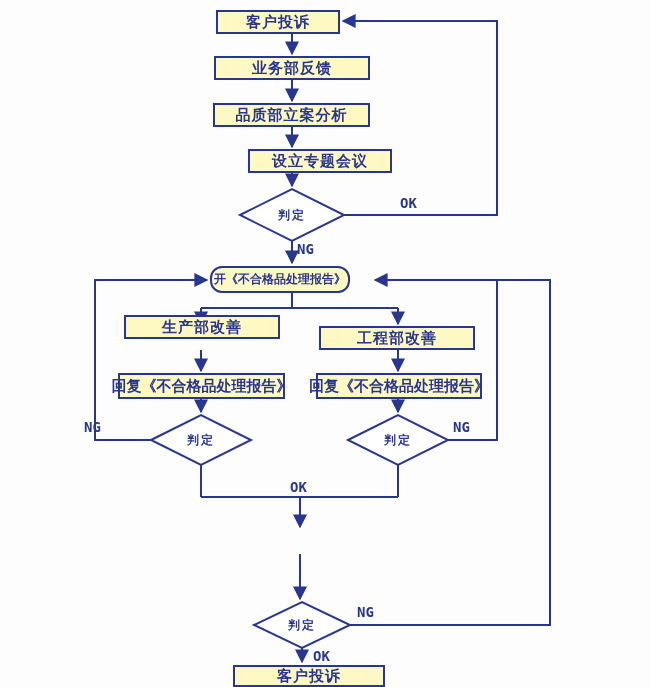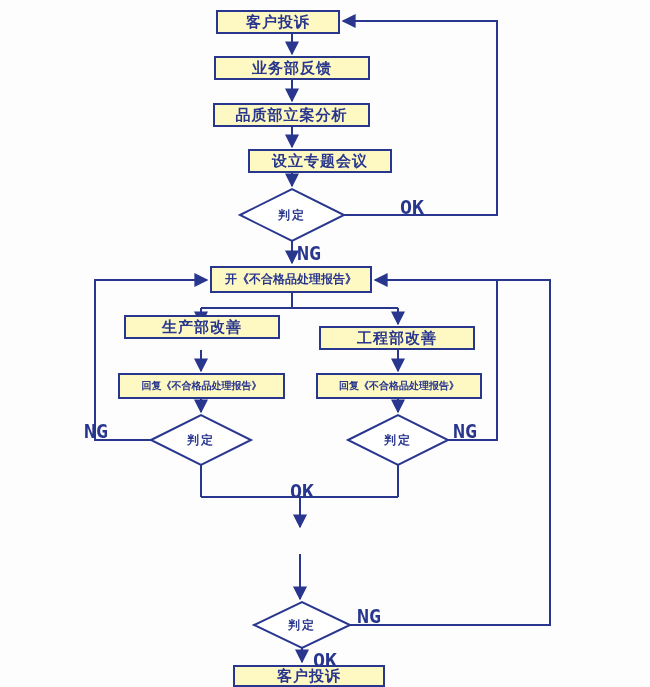--- a/index.html
+++ b/index.html
@@ -9,27 +9,27 @@
   .canvas > svg { position:absolute; left:0; top:0; }
   .flowline { stroke:var(--ink); stroke-width:2; fill:none; }
   .diamond { stroke:var(--ink); stroke-width:2; fill:#fff; }
   .arrowhead { fill:var(--ink); }
   .node {
     position:absolute; display:flex; align-items:center; justify-content:center;
     border:2px solid var(--ink); background:#fef9c3; color:var(--ink);
     font-weight:bold; font-size:15px; letter-spacing:1px; white-space:nowrap;
   }
   .node.small { font-size:12px; letter-spacing:0; }
-  .node.tiny  { font-size:10px; letter-spacing:0; }
+  .node.tiny  { font-size:15px; letter-spacing:0; }
   .dtext {
     position:absolute; display:flex; align-items:center; justify-content:center;
     color:var(--ink); font-weight:bold; font-size:12px; letter-spacing:2px; white-space:nowrap;
   }
   .elabel {
-    position:absolute; color:var(--ink); font-weight:bold; font-size:20px;
+    position:absolute; color:var(--ink); font-weight:bold; font-size:14px;
     font-family:"DejaVu Sans Mono","Liberation Mono",monospace; white-space:nowrap;
   }
 </style>
 </head>
 <body>
 
 <div class="canvas">
 
   <svg width="650" height="687" viewBox="0 0 650 687">
     <defs>
@@ -79,21 +79,21 @@
       <polygon class="diamond" points="151,440 201,415 251,440 201,465"></polygon>
       <polygon class="diamond" points="348,440 398,415 448,440 398,465"></polygon>
       <polygon class="diamond" points="254,625 302,602 350,625 302,648"></polygon>
     </g>
   </svg>
 
   <div class="node" style="left:216px; top:10px;  width:124px; height:24px;">客户投诉</div>
   <div class="node" style="left:213px; top:103px; width:157px; height:24px;">品质部立案分析</div>
   <div class="node" style="left:214px; top:56px;  width:156px; height:24px;">业务部反馈</div>
   <div class="node" style="left:212px; top:149px; width:144px; height:24px;margin-left:36px;">设立专题会议</div>
-  <div class="node small" style="left:210px; top:266px; width:162px; height:27px;">开《不合格品处理报告》</div>
+  <div class="node small" style="left:210px; top:266px; width:140px; height:27px;border-radius:12px;">开《不合格品处理报告》</div>
   <div class="node" style="left:124px; top:315px; width:156px; height:24px;">生产部改善</div>
   <div class="node" style="left:319px; top:326px; width:156px; height:24px;">工程部改善</div>
   <div class="node tiny" style="left:118px; top:373px; width:167px; height:26px;">回复《不合格品处理报告》</div>
   <div class="node tiny" style="left:316px; top:373px; width:166px; height:26px;">回复《不合格品处理报告》</div>
   <div class="node" style="left:233px; top:665px; width:152px; height:22px;">客户投诉</div>
 
   <div class="dtext" style="left:262px; top:204px; width:60px; height:22px;">判定</div>
   <div class="dtext" style="left:171px; top:429px; width:60px; height:22px;">判定</div>
   <div class="dtext" style="left:368px; top:429px; width:60px; height:22px;">判定</div>
   <div class="dtext" style="left:272px; top:614px; width:60px; height:22px;">判定</div>

